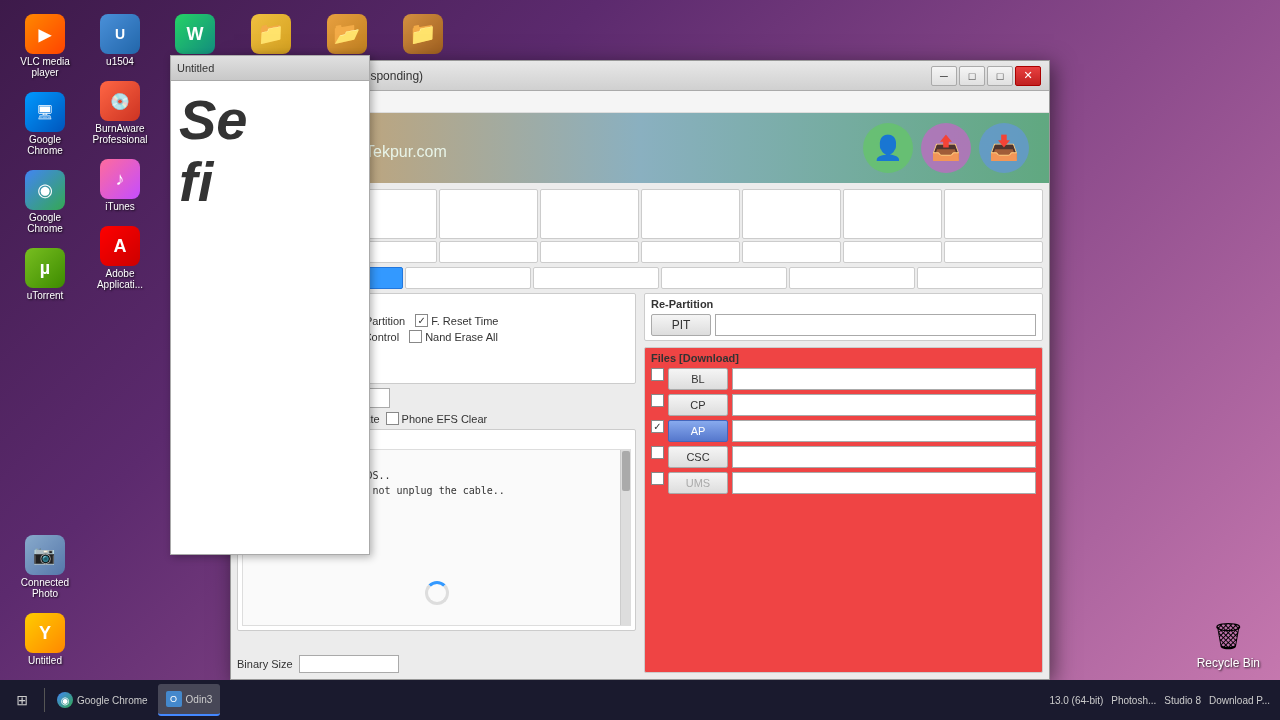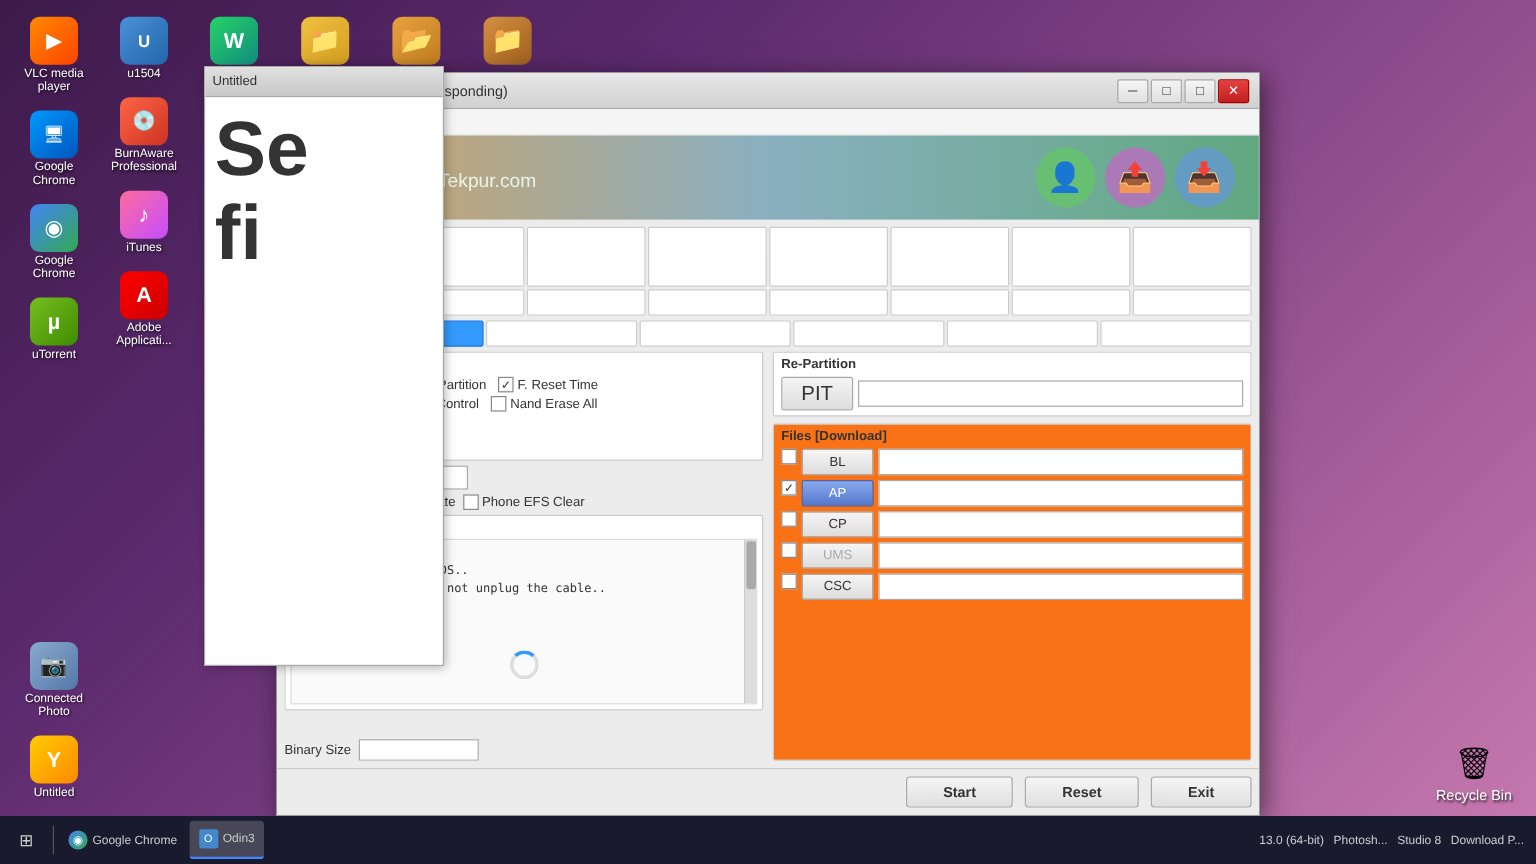--- a/index.html
+++ b/index.html
@@ -399,37 +399,37 @@
 
     .pit-row {
       display: flex;
       gap: 4px;
       align-items: center;
     }
     .pit-btn {
       border: 1px solid #aaa;
       background: linear-gradient(to bottom, #f5f5f5, #ddd);
       padding: 3px 12px;
-      font-size: 17px;
+      font-size: 12px;
       cursor: pointer;
       border-radius: 2px;
       color: #333;
       min-width: 60px;
       text-align: center;
     }
     .pit-input {
       flex: 1;
       border: 1px solid #aaa;
       height: 22px;
       background: white;
       padding: 0 4px;
     }
 
     .files-section {
-      background: #f97316;
+      background: #ef4444;
       border: 1px solid #ccc;
       padding: 4px 6px;
       border-radius: 2px;
       flex: 1;
     }
 
     .file-row {
       display: flex;
       gap: 4px;
       margin-bottom: 4px;
@@ -706,21 +706,21 @@
 
   <div style="position:absolute;bottom:50px;right:20px;display:flex;flex-direction:column;align-items:center;">
     <div style="width:40px;height:40px;display:flex;align-items:center;justify-content:center;font-size:26px">🗑</div>
     <span class="icon-label" style="color:white;font-size:12px;text-shadow:1px 1px 2px rgba(0,0,0,0.8)">Recycle Bin</span>
   </div>
 
   <div class="untitled-window">
     <div class="untitled-titlebar">
       <span>Untitled</span>
     </div>
-    <div style="padding:8px;font-size:64px;font-weight:bold;color:#333;line-height:1.1">
+    <div style="padding:8px;font-size:56px;font-weight:bold;color:#333;font-style:italic;line-height:1.1">
       <span>Se</span><br>
       <span>fi</span>
     </div>
   </div>
 
   <div class="odin-window">
 
     <div class="window-titlebar">
       <div class="window-icon">O</div>
       <span class="window-title">Odin3 v3.09 (Not Responding)</span>
@@ -887,55 +887,50 @@
           <div class="files-section">
             <div class="section-title">Files [Download]</div>
 
             <div class="file-row">
               <div class="cb"></div>
               <button class="file-btn">BL</button>
               <input class="file-input" type="text" value="" style="">
             </div>
 
             <div class="file-row">
+              <div class="cb"></div>
+              <button class="file-btn">CP</button>
+              <input class="file-input" type="text" value="" style="">
+            </div>
+
+            <div class="file-row">
               <div class="cb checked"></div>
               <button class="file-btn active-blue">AP</button>
               <input class="file-input" type="text" value="" style="">
             </div>
 
             <div class="file-row">
               <div class="cb"></div>
-              <button class="file-btn">CP</button>
+              <button class="file-btn">CSC</button>
               <input class="file-input" type="text" value="" style="">
             </div>
 
             <div class="file-row">
               <div class="cb"></div>
               <button class="file-btn" style="color:#aaa">UMS</button>
               <input class="file-input" type="text" value="" style="">
             </div>
-
-            <div class="file-row">
-              <div class="cb"></div>
-              <button class="file-btn">CSC</button>
-              <input class="file-input" type="text" value="" style="">
-            </div>
           </div>
 
 
         </div>
       </div>
 
     </div>
 
-    <div class="bottom-bar">
-      <button class="bottom-btn">Start</button>
-      <button class="bottom-btn">Reset</button>
-      <button class="bottom-btn">Exit</button>
-    </div>
   </div>
 
   <div class="taskbar-bottom-items">
     <div class="tb-icon" style="font-size:14px;color:#ccc">⊞</div>
     <div class="tb-sep"></div>
     <div class="tb-taskitem">
       <div style="width:16px;height:16px;background:linear-gradient(135deg,#4285f4,#34a853);border-radius:50%;display:flex;align-items:center;justify-content:center;font-size:10px;color:white">◉</div>
       <span>Google Chrome</span>
     </div>
     <div class="tb-taskitem active">

